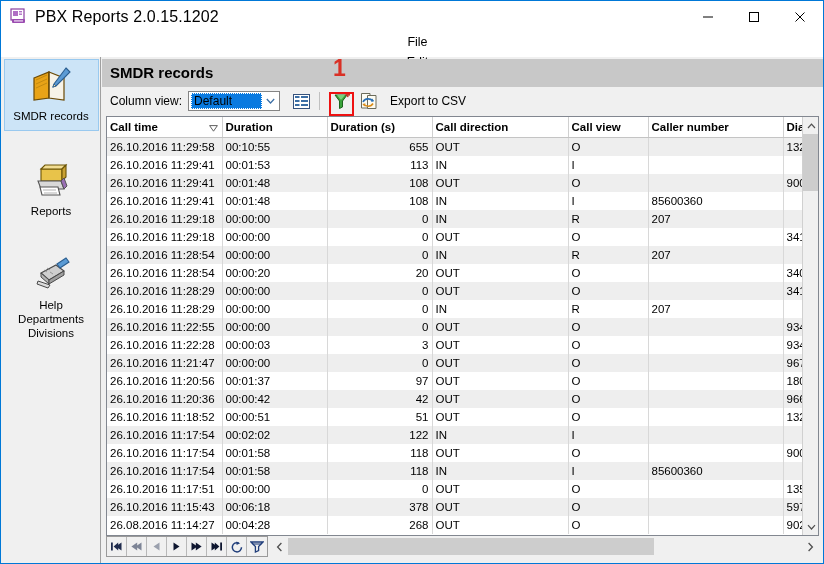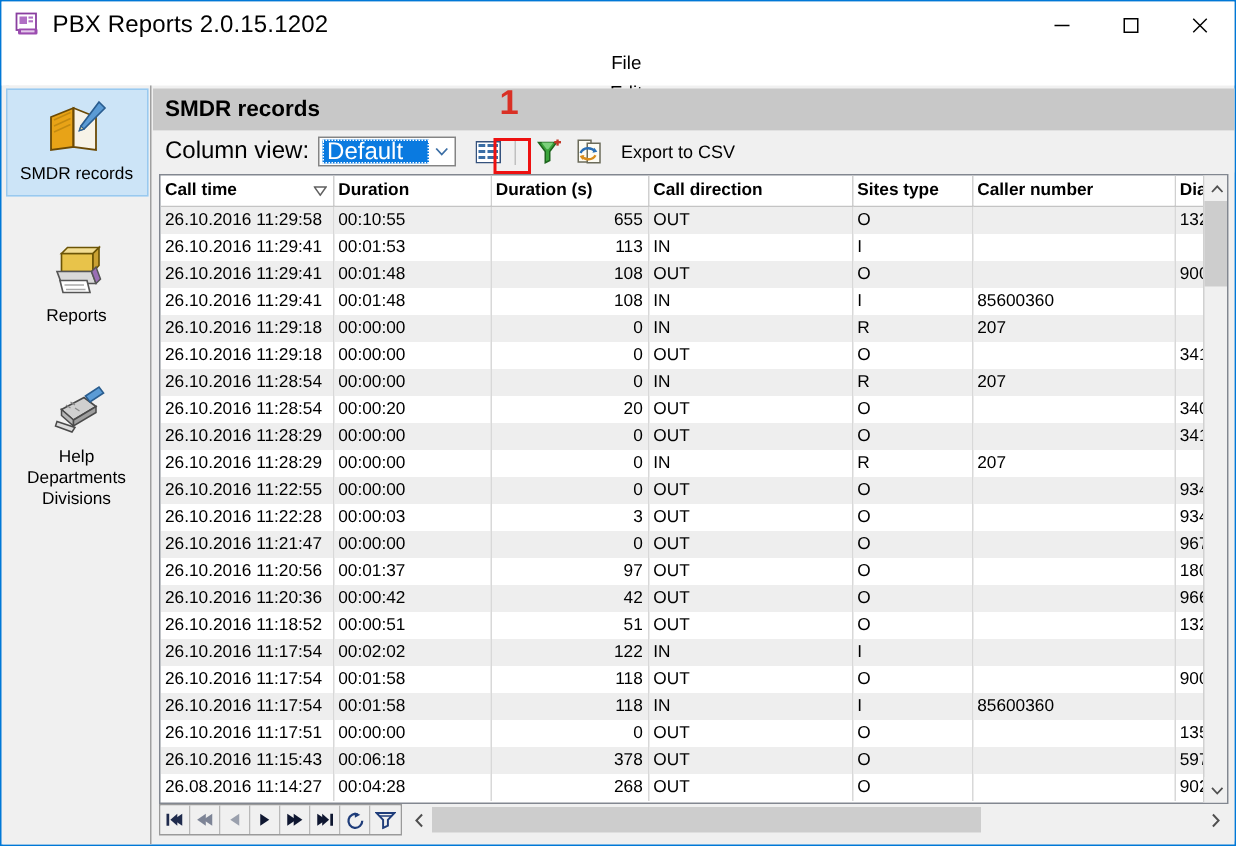--- a/index.html
+++ b/index.html
@@ -113,31 +113,31 @@
     font-size: 15px; font-weight: bold; color: #000;
   }
   #toolbar {
     height: 28px;
     background: #f0f0f0;
     display: flex; align-items: center;
     padding-left: 8px;
     gap: 0px;
   }
   #toolbar .tb-label {
-    font-size: 16px; color: #000; margin-right: 6px;
+    font-size: 12px; color: #000; margin-right: 6px;
   }
   .combo {
     width: 92px; height: 20px;
     background: #ffffff;
     border: 1px solid #848484;
     display: flex; align-items: center;
     position: relative;
   }
   .combo .combo-val {
-    font-size: 16px; color: #ffffff;
+    font-size: 12px; color: #000000;
     background: #0a7ae0;
     border: 1px dotted #ffffff;
     padding: 0 2px 1px 2px;
     margin-left: 2px;
     height: 16px;
     line-height: 15px;
     flex: 1;
     white-space: nowrap; overflow: hidden;
   }
   .combo .combo-arrow {
@@ -463,21 +463,21 @@
               <col style="width: 35px;">
             </colgroup>
           <thead>
             <tr id="header-row">
                 <th><span>Call time</span><span class="sortmark"><svg width="9" height="7" viewBox="0 0 9 7">
                       <path d="M0.6 0.6 L8.4 0.6 L4.5 6.2 Z" fill="none" stroke="#606060" stroke-width="1"></path>
                     </svg></span></th>
                 <th><span>Duration</span></th>
                 <th><span>Duration (s)</span></th>
                 <th><span>Call direction</span></th>
-                <th><span>Sites type</span></th>
+                <th><span>Call view</span></th>
                 <th><span>Caller number</span></th>
                 <th><span>Dialed</span></th>
               </tr>
           </thead>
           <tbody id="grid-body">
               <tr class="alt">
                 <td>26.10.2016 11:29:58</td>
                 <td>00:10:55</td>
                 <td class="num">655</td>
                 <td>OUT</td>

